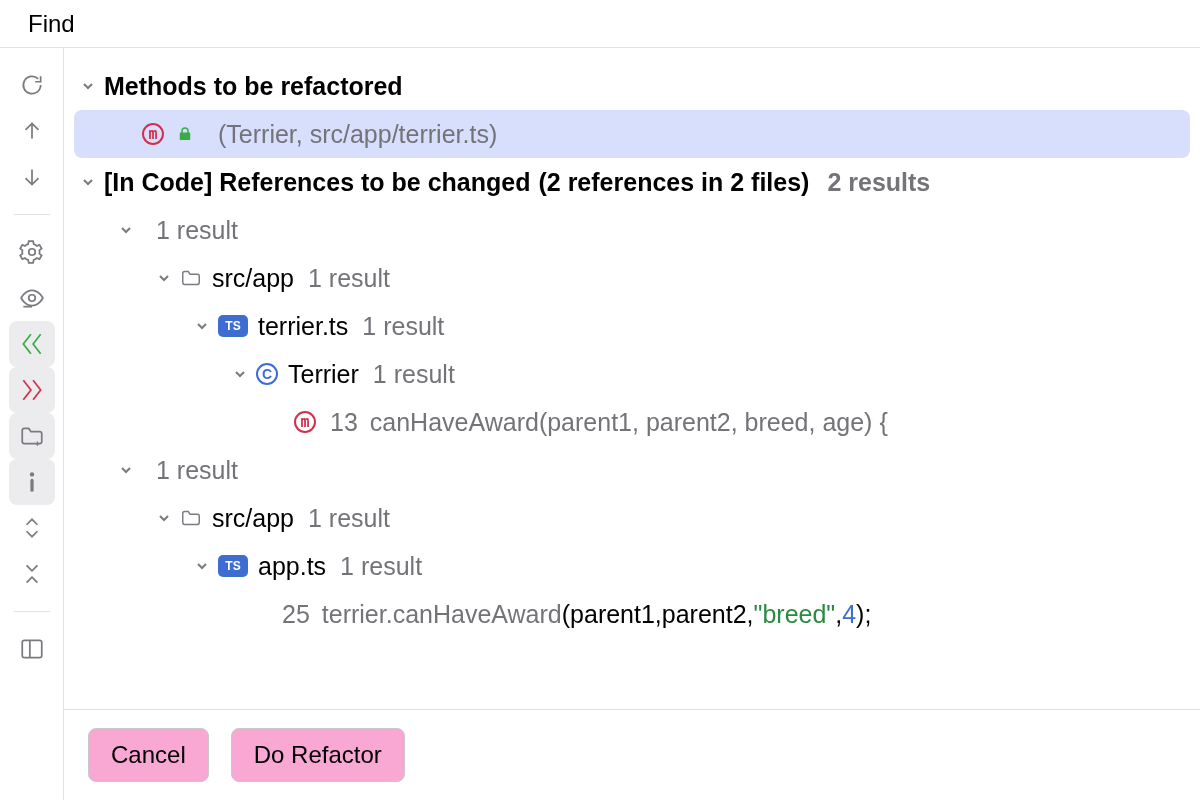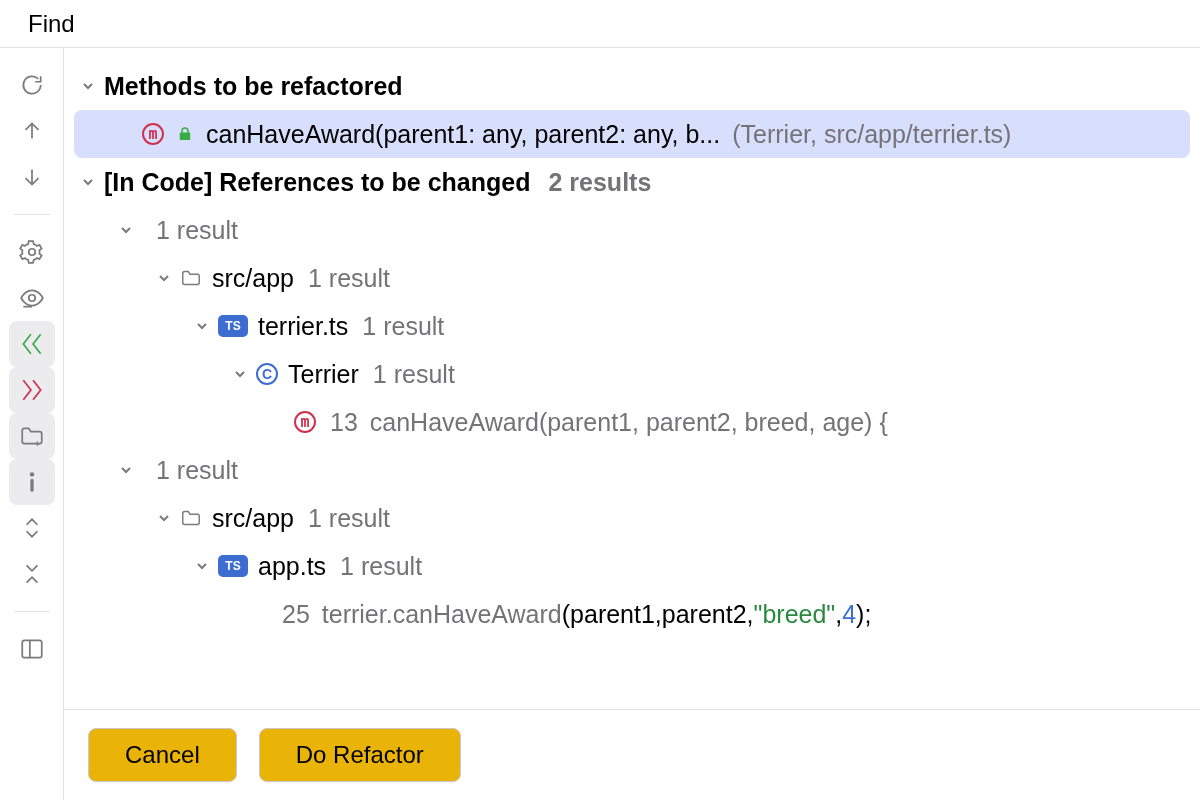--- a/index.html
+++ b/index.html
@@ -67,21 +67,21 @@
   .folder-icon svg { width:22px; height:22px; stroke:currentColor; fill:none; stroke-width:1.6;}
   .lock-icon { color:var(--green);} 
   .lock-icon svg{width:18px;height:18px;fill:currentColor;}
   .lineno { color:var(--muted); margin:0 12px 0 4px; }
   .code-muted { color:var(--muted); }
   .code-green { color:var(--code-green); }
   .code-blue { color:var(--accent); }
 
   
   .footer { border-top:1px solid var(--border); padding:18px 24px; display:flex; gap:22px; }
-  .btn { border:1px solid #c8c8cd; background:#eab308; border-radius:8px; padding:12px 36px; font-size:24px; cursor:pointer;}
+  .btn { border:1px solid #c8c8cd; background:#f9a8d4; border-radius:8px; padding:12px 22px; font-size:24px; cursor:pointer;}
 </style>
 </head>
 <body>
 
 <div class="app">
 
   <div class="tabs">
     <div class="tab">
       <span>Find</span>
     </div>
@@ -180,31 +180,31 @@
         </div>
 
         <div class="row ind-1 selected">
           <span style="width:26px"></span>
           <span class="uicon m-icon">m</span>
           <span class="uicon lock-icon">
             <svg viewBox="0 0 24 24">
                 <path d="M7 10V8a5 5 0 0 1 10 0v2h1a1 1 0 0 1 1 1v8a1 1 0 0 1-1 1H6a1 1 0 0 1-1-1v-8a1 1 0 0 1 1-1h1zm2 0h6V8a3 3 0 0 0-6 0v2z"></path>
               </svg>
           </span>
-          <span class="trunc">canHaveAward(parent1: any, parent2: any, b...</span>
           <span class="loc">(Terrier, src/app/terrier.ts)</span>
         </div>
 
         <div class="row ind-0">
           <span class="chev">
               <svg viewBox="0 0 16 16">
                 <path d="M4 6l4 4 4-4"></path>
               </svg>
             </span>
           <span class="bold">[In Code] References to be changed</span>
+          <span class="bold" style="margin-left:8px">(2 references in 2 files)</span>
           <span class="count-right">2 results</span>
         </div>
 
         <div class="row ind-1">
           <span class="chev">
               <svg viewBox="0 0 16 16">
                 <path d="M4 6l4 4 4-4"></path>
               </svg>
             </span>
           <span class="count">1 result</span>

